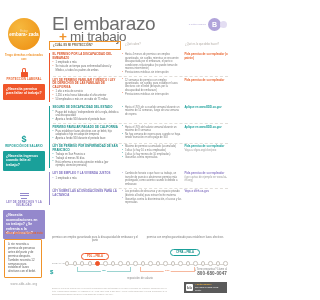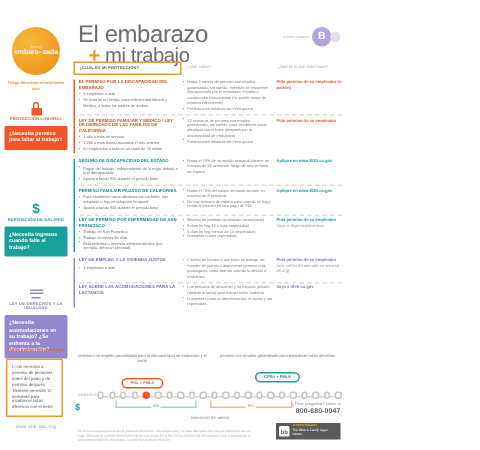--- a/index.html
+++ b/index.html
@@ -72,21 +72,21 @@
   }
   .lock .body{position:absolute;left:0;bottom:0;width:7px;height:5.2px;background:#f0562a;border-radius:.6px;}
   .dollar{font-size:9px;line-height:9px;color:#1aa09a;font-weight:bold;}
   .scales{width:9px;height:8px;position:relative;}
   .scales .b1{position:absolute;left:0;top:1px;width:9px;height:1px;background:#9488cc;}
   .scales .b2{position:absolute;left:0;top:3.4px;width:9px;height:1px;background:#9488cc;}
   .scales .b3{position:absolute;left:1.5px;top:5.8px;width:6px;height:1px;background:#9488cc;}
 
   
   .title{position:absolute;left:52px;top:17px;}
-  .title .t1{font-size:16px;line-height:13px;color:#6d6d6d;letter-spacing:-.3px;font-weight:normal;}
+  .title .t1{font-size:19px;line-height:13px;color:#6d6d6d;letter-spacing:-.3px;font-weight:normal;}
   .title .t2{font-size:13.5px;line-height:13px;color:#6d6d6d;letter-spacing:-.3px;margin-left:7px;}
   .title .plus{color:#f0932a;font-weight:bold;}
 
   .logo{position:absolute;right:4px;top:18px;display:flex;align-items:center;gap:2px;}
   .logo .ltxt{font-size:2.4px;color:#b3a9d6;line-height:3px;text-align:right;}
   .logo .lmark{
     width:13px;height:13px;border-radius:50%;background:#b1a4da;
     display:flex;align-items:center;justify-content:center;
     color:#fff;font-size:7px;font-weight:bold;
   }

